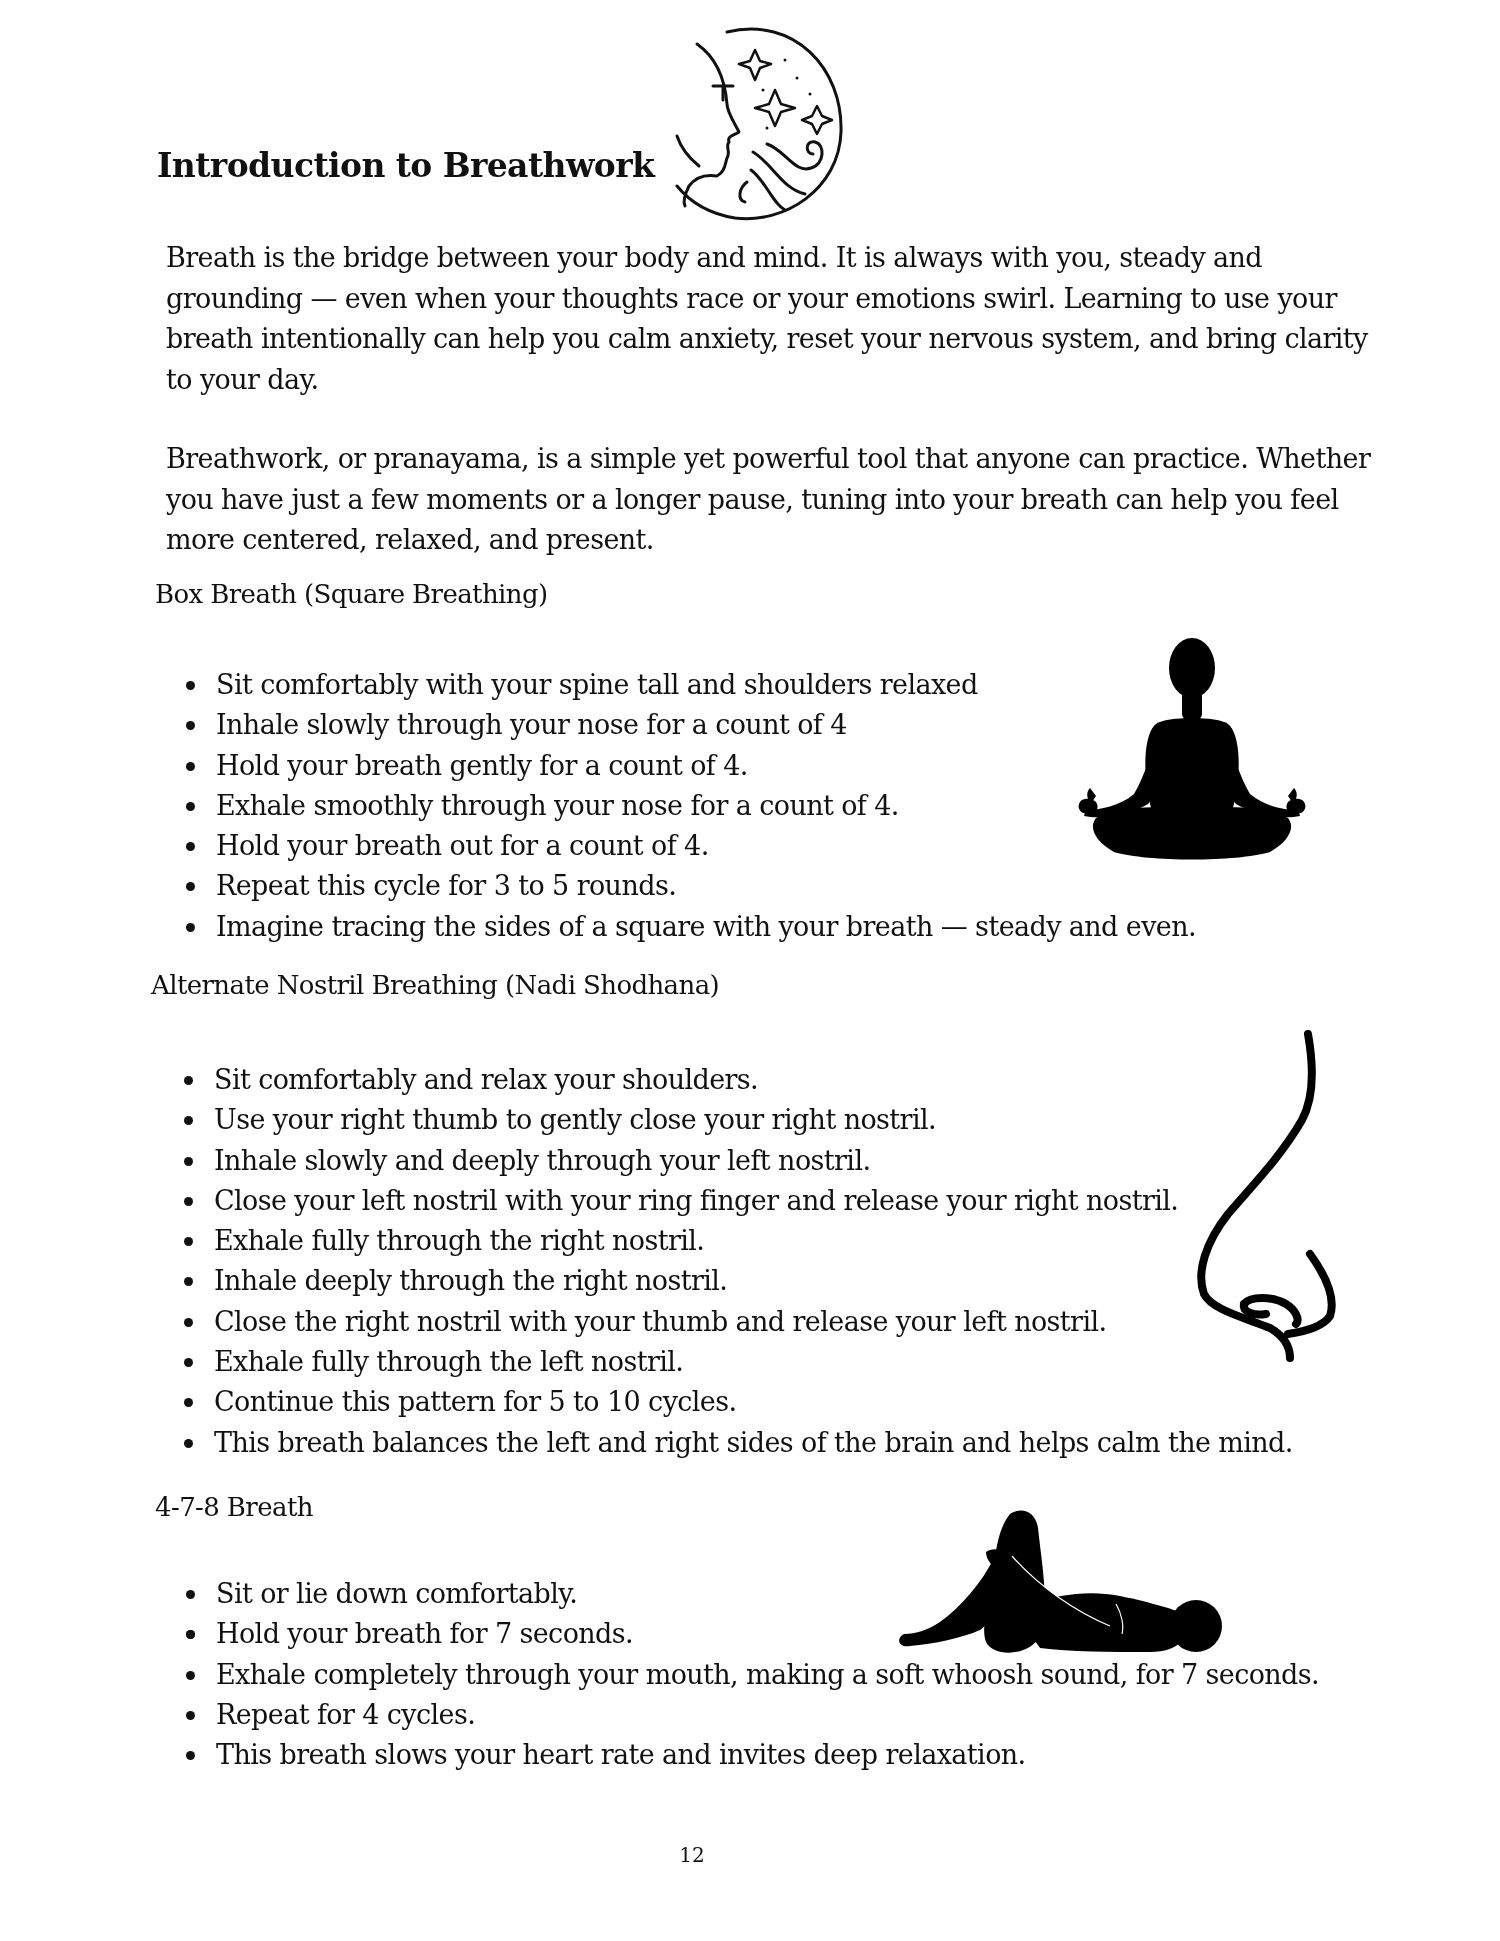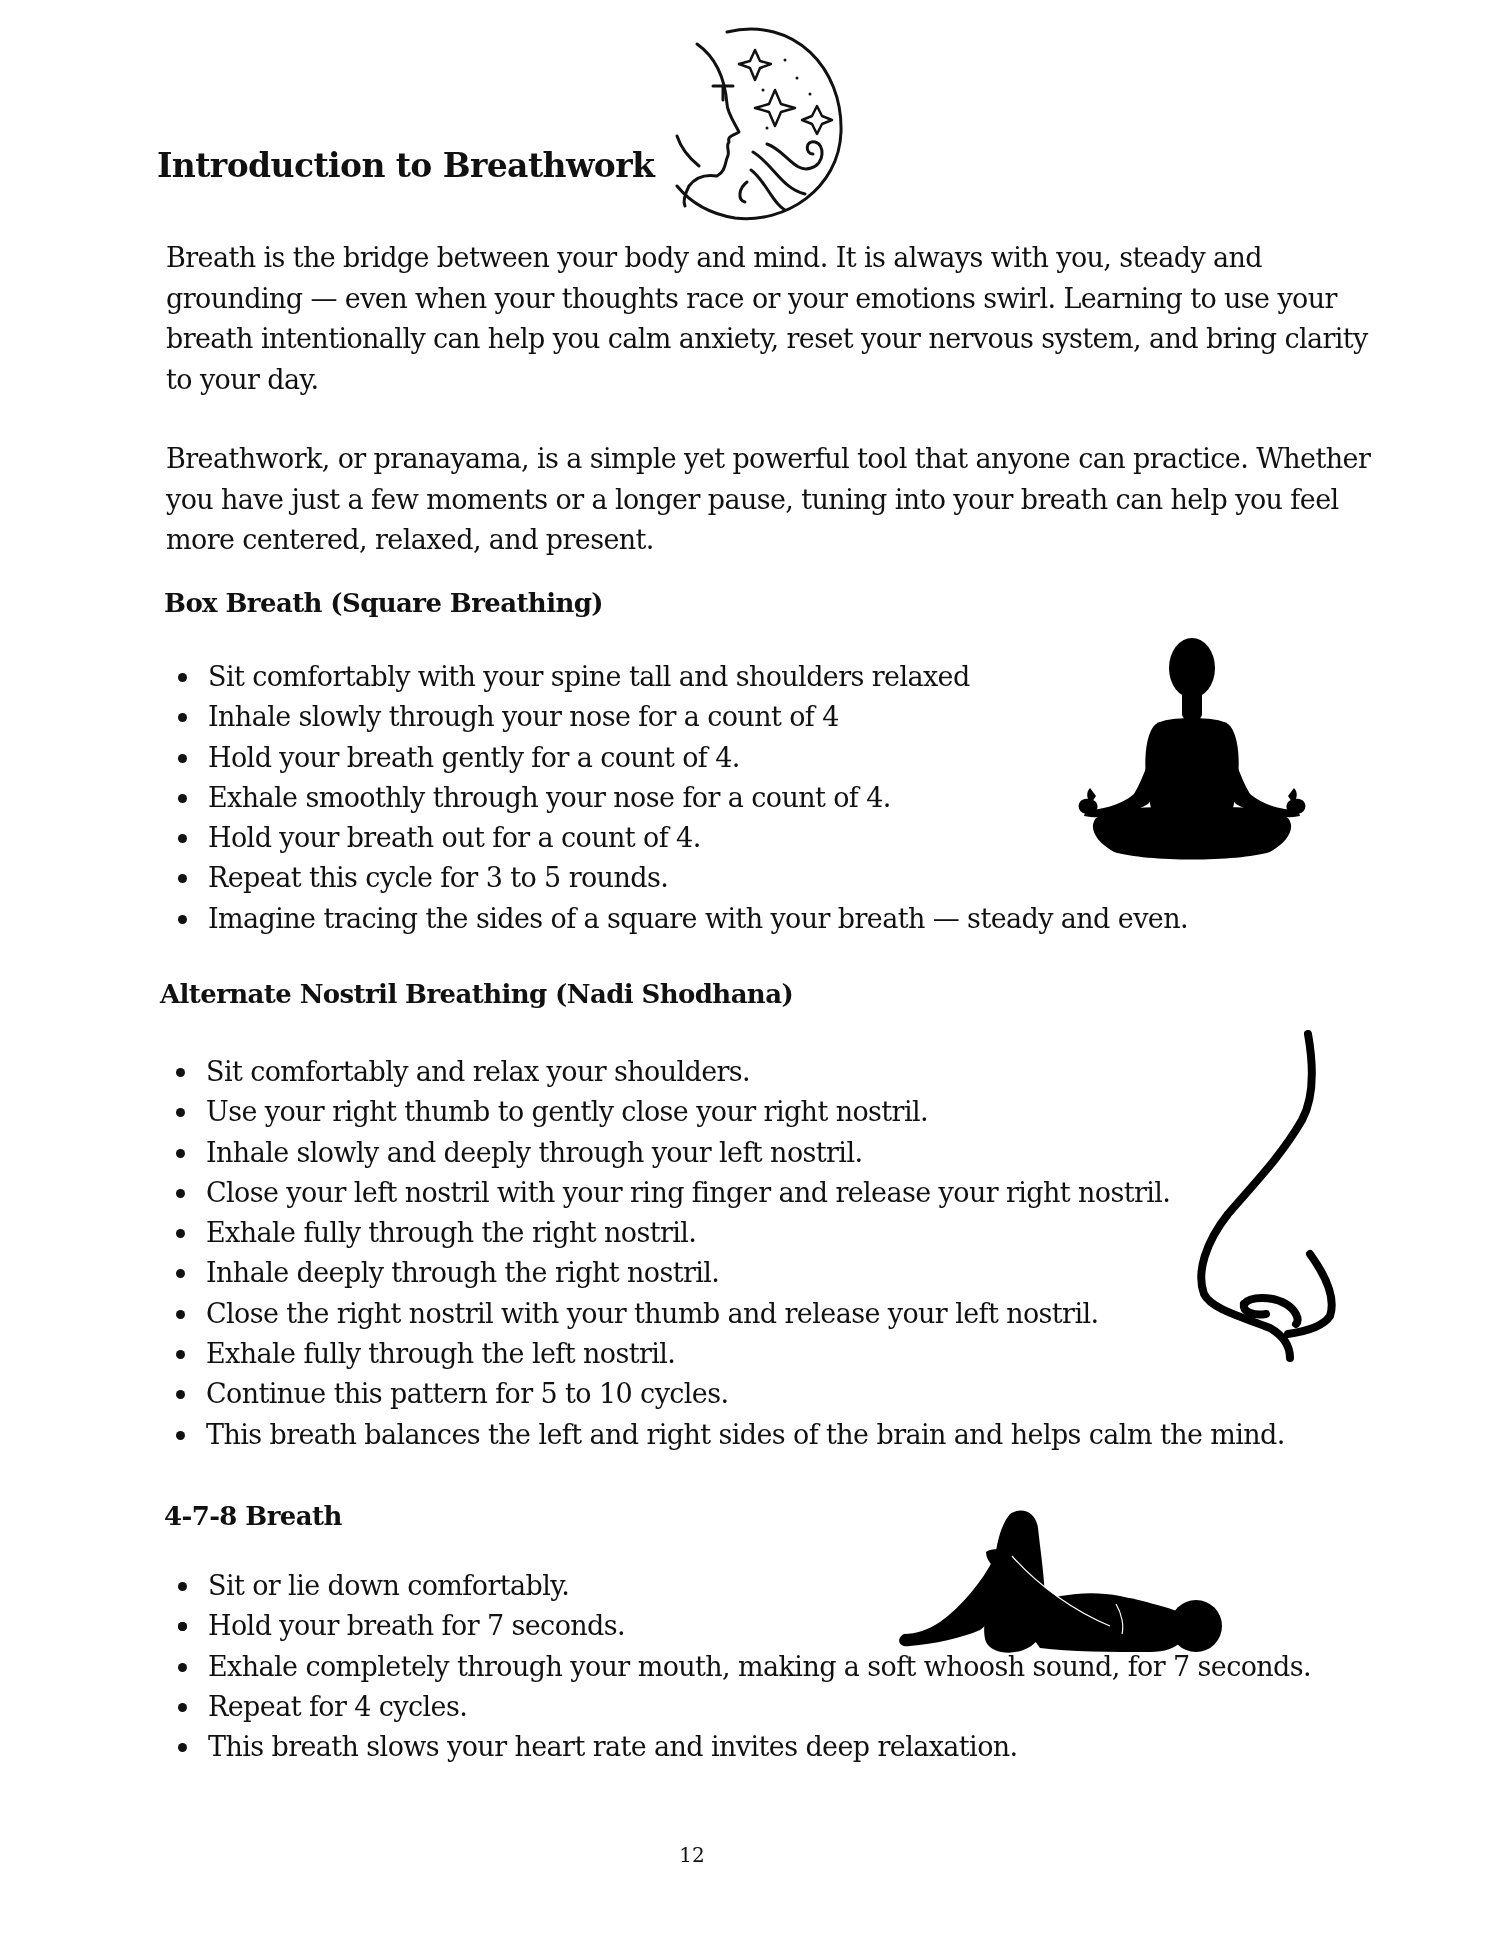--- a/index.html
+++ b/index.html
@@ -3,25 +3,25 @@
   <meta charset="utf-8">
   <style>
     html, body { margin: 0; padding: 0; background: #ffffff; }
     body { width: 1500px; height: 1941px; position: relative; overflow: hidden;
            font-family: "DejaVu Serif", "Liberation Serif", serif; color: #111111; }
     .abs { position: absolute; }
     .title { left: 157px; top: 146px; font-size: 33px; font-weight: bold; letter-spacing: -0.6px; white-space: nowrap; }
     .para { left: 166px; width: 1220px; font-size: 27px; line-height: 40.5px; letter-spacing: -0.6px; margin: 0; }
     .p1 { top: 238px; }
     .p2 { top: 439px; }
-    .h2 { font-size: 26px; font-weight: bold; letter-spacing: -0.6px; white-space: nowrap; margin: 13px; text-align: center; }
+    .h2 { font-size: 26px; font-weight: normal; letter-spacing: -0.6px; white-space: nowrap; margin: 4px; text-align: center; }
     .h-box { left: 151px; top: 575px; }
     .h-nadi { left: 147px; top: 966px; }
     .h-478 { left: 151px; top: 1488px; }
-    ul.list { margin: 8px; padding: 0; list-style: none; font-size: 27px; line-height: 40.3px; letter-spacing: -0.6px; }
+    ul.list { margin: 16px; padding: 0; list-style: none; font-size: 27px; line-height: 40.3px; letter-spacing: -0.6px; }
     ul.list li { position: relative; padding-left: 46px; white-space: nowrap; }
     ul.list li .dot { position: absolute; left: 16px; top: 16px; width: 9px; height: 9px; border-radius: 50%; background: #111; }
     .l-box { left: 154px; top: 649px; }
     .l-nadi { left: 152px; top: 1044px; }
     .l-478 { left: 154px; top: 1558px; }
     .page-num { left: 0; width: 1384px; top: 1843px; text-align: center; font-size: 20px; }
     svg { display: block; }
   </style>
 </head>
 <body>

